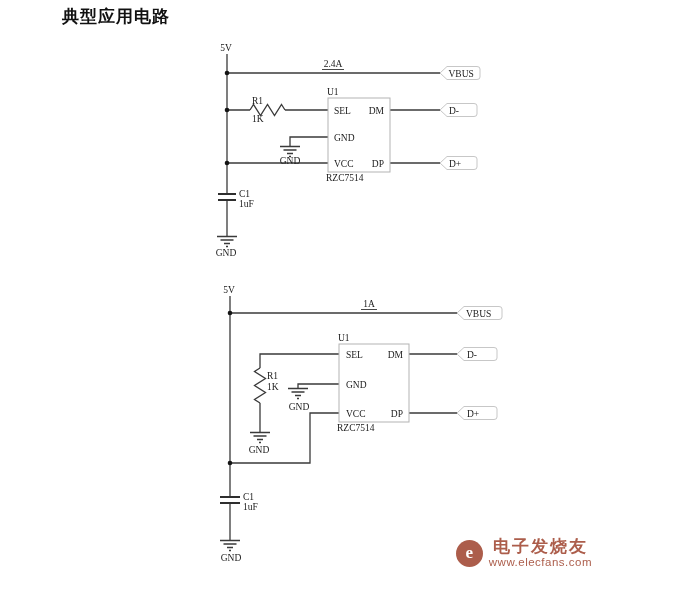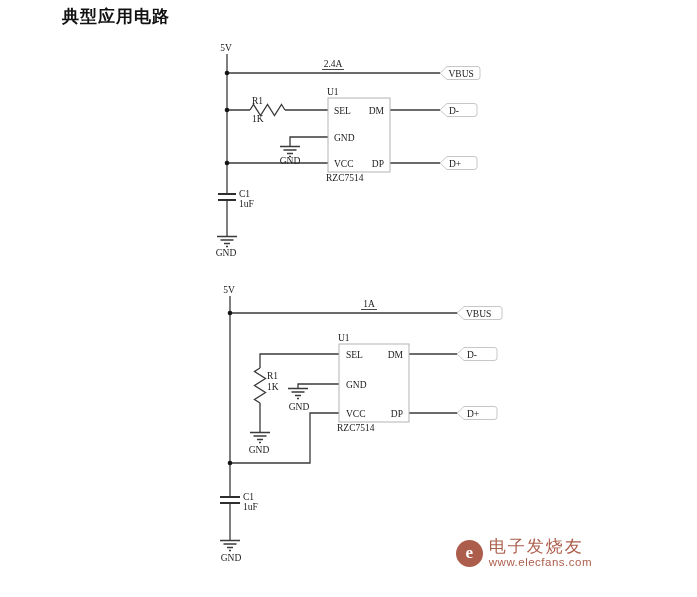--- a/index.html
+++ b/index.html
@@ -15,21 +15,21 @@
   .plate{stroke:#2e2e2e;stroke-width:1.8;fill:none;}
   .chipbox{fill:#ffffff;stroke:#b3b3b3;stroke-width:1;}
   .flag{fill:#ffffff;stroke:#c7c7c7;stroke-width:1;}
   .dot{fill:#151515;}
   .uline{stroke:#1b1b1b;stroke-width:0.8;}
   .watermark{position:absolute;right:14px;top:537px;display:flex;align-items:center;gap:6px;
              color:#a5503c;opacity:0.92;}
   .wm-logo{width:27px;height:27px;border-radius:50%;background:#a5503c;color:#fff;
            display:flex;align-items:center;justify-content:center;font-weight:bold;
            font-size:17px;font-family:"Liberation Serif",serif;}
-  .wm-brand{font-size:17px;font-weight:normal;letter-spacing:2px;line-height:19px;}
+  .wm-brand{font-size:17px;font-weight:bold;letter-spacing:2px;line-height:19px;text-align:center;}
   .wm-url{font-size:11.5px;letter-spacing:0.5px;line-height:13px;text-align:right;}
 </style>
 </head>
 <body>
 
 <div class="page">
 
   <div class="title">典型应用电路</div>
 
   <svg width="697" height="597" viewBox="0 0 697 597">

